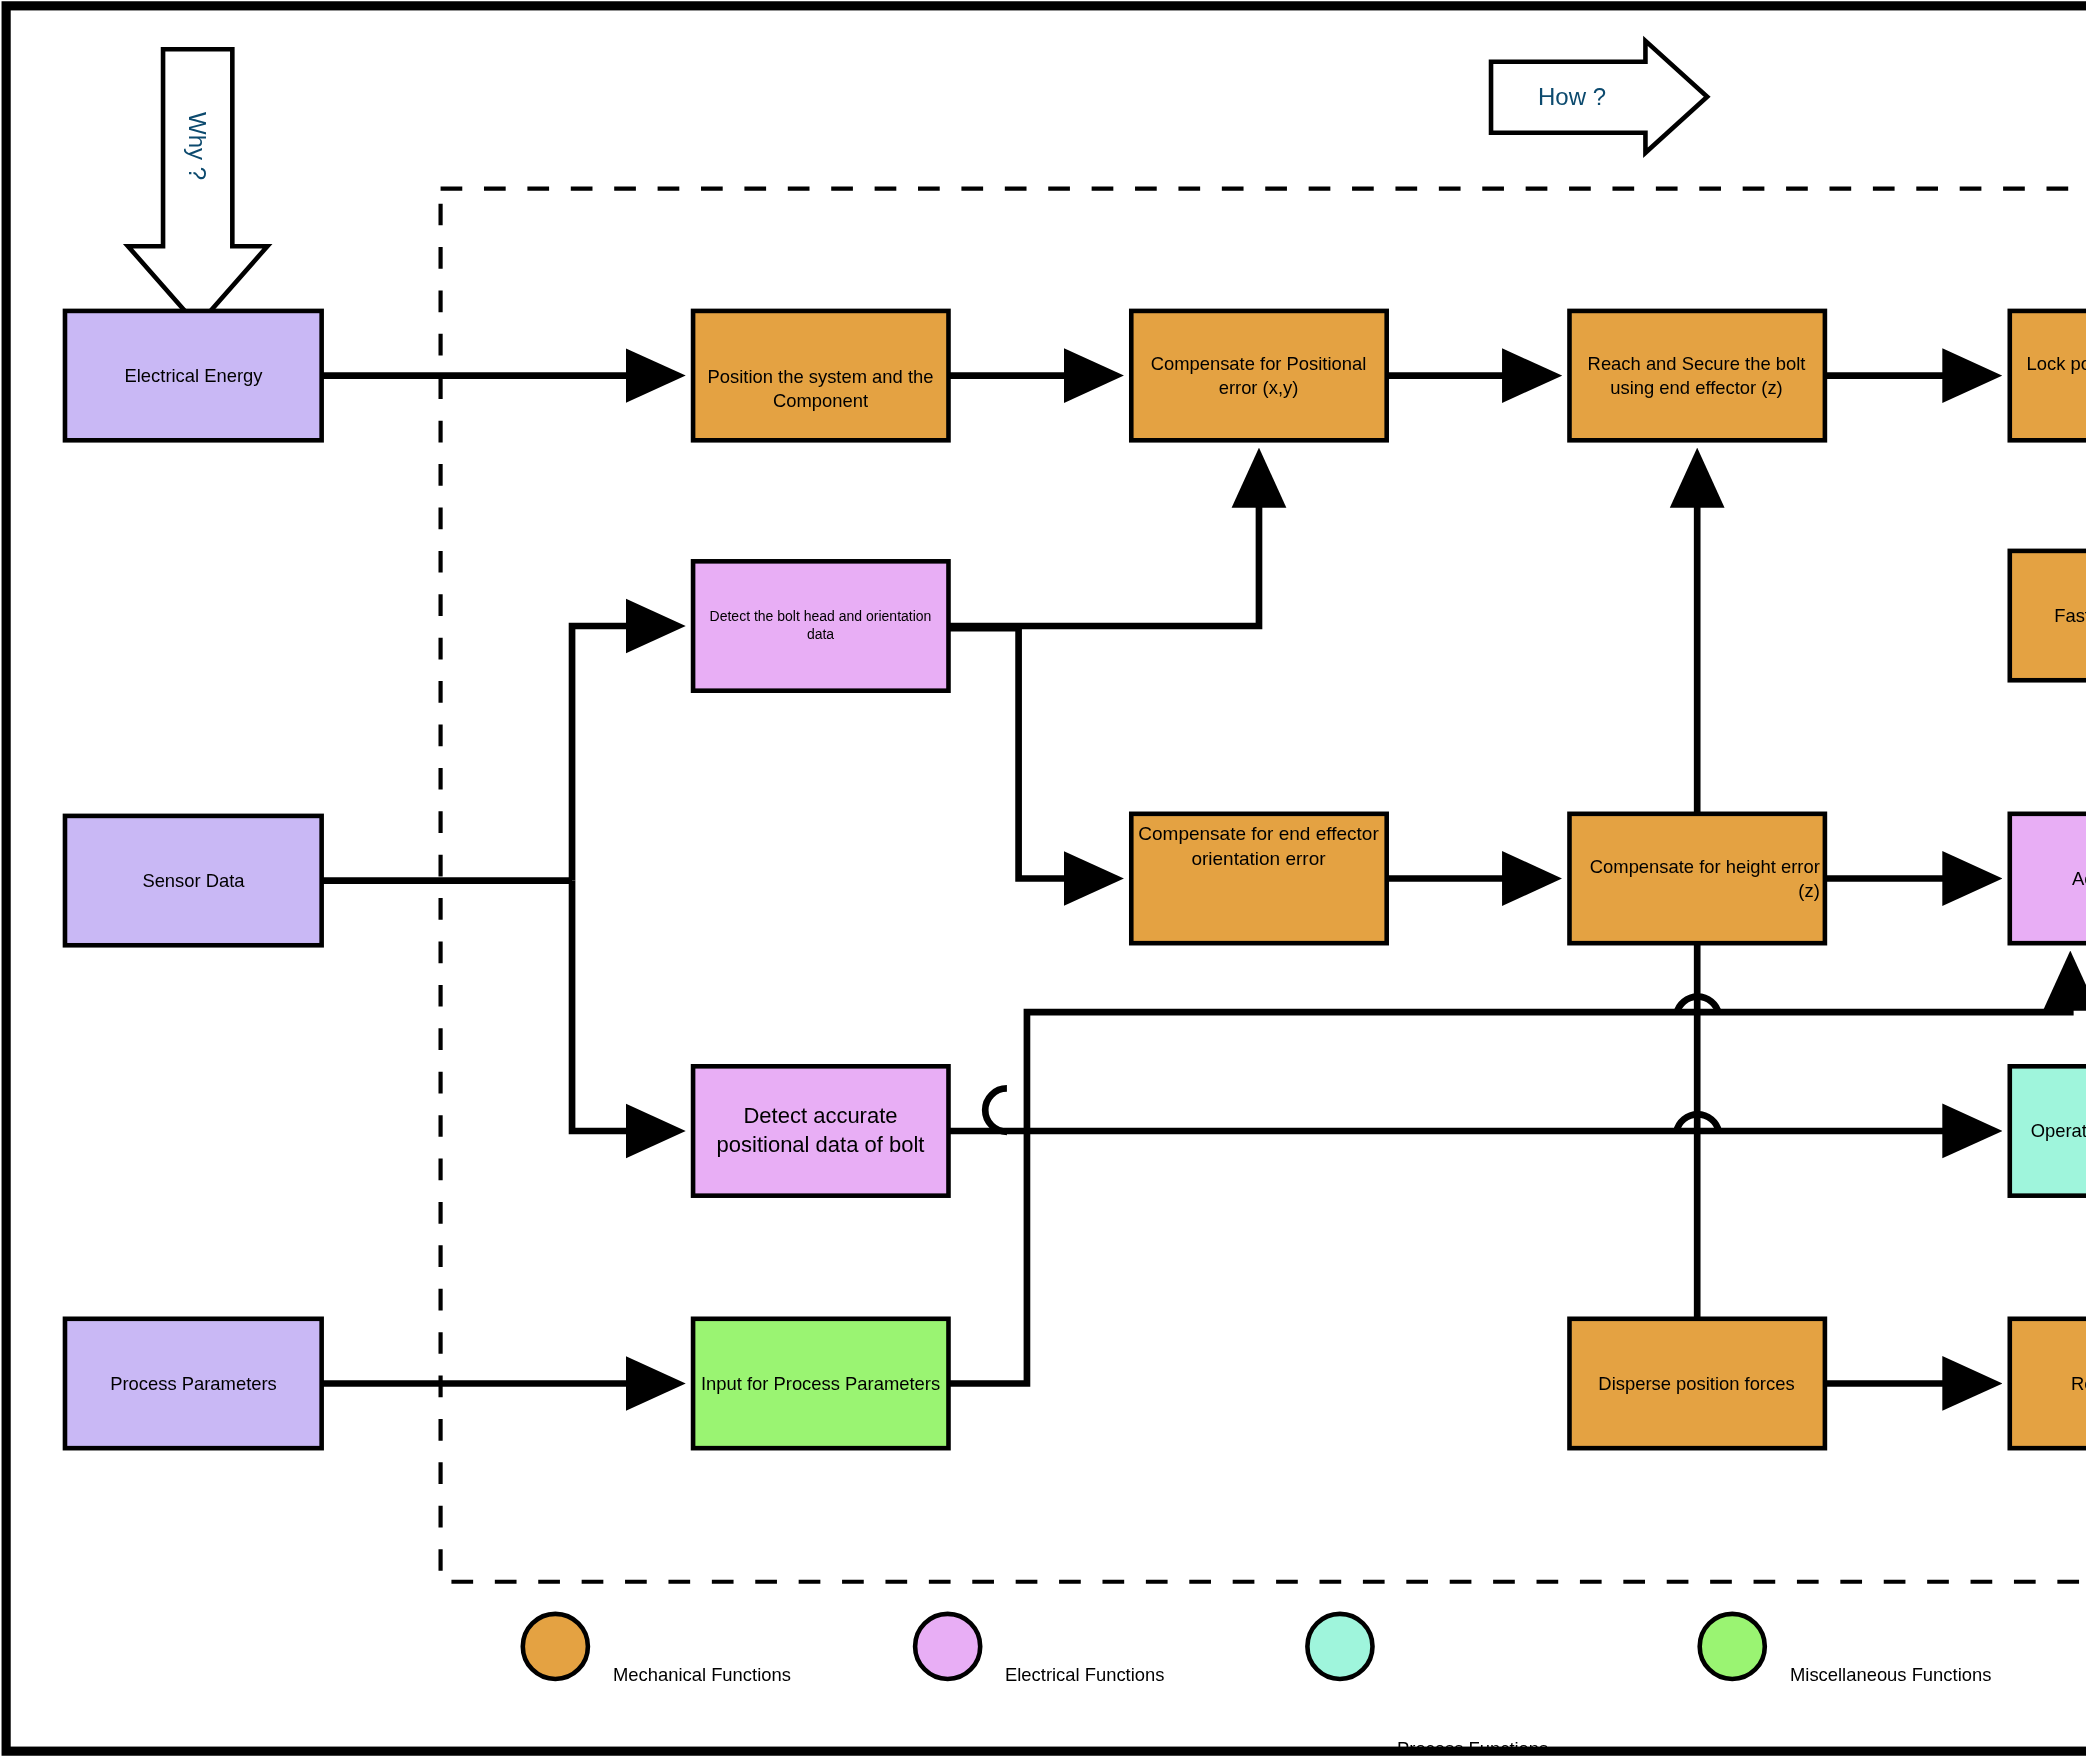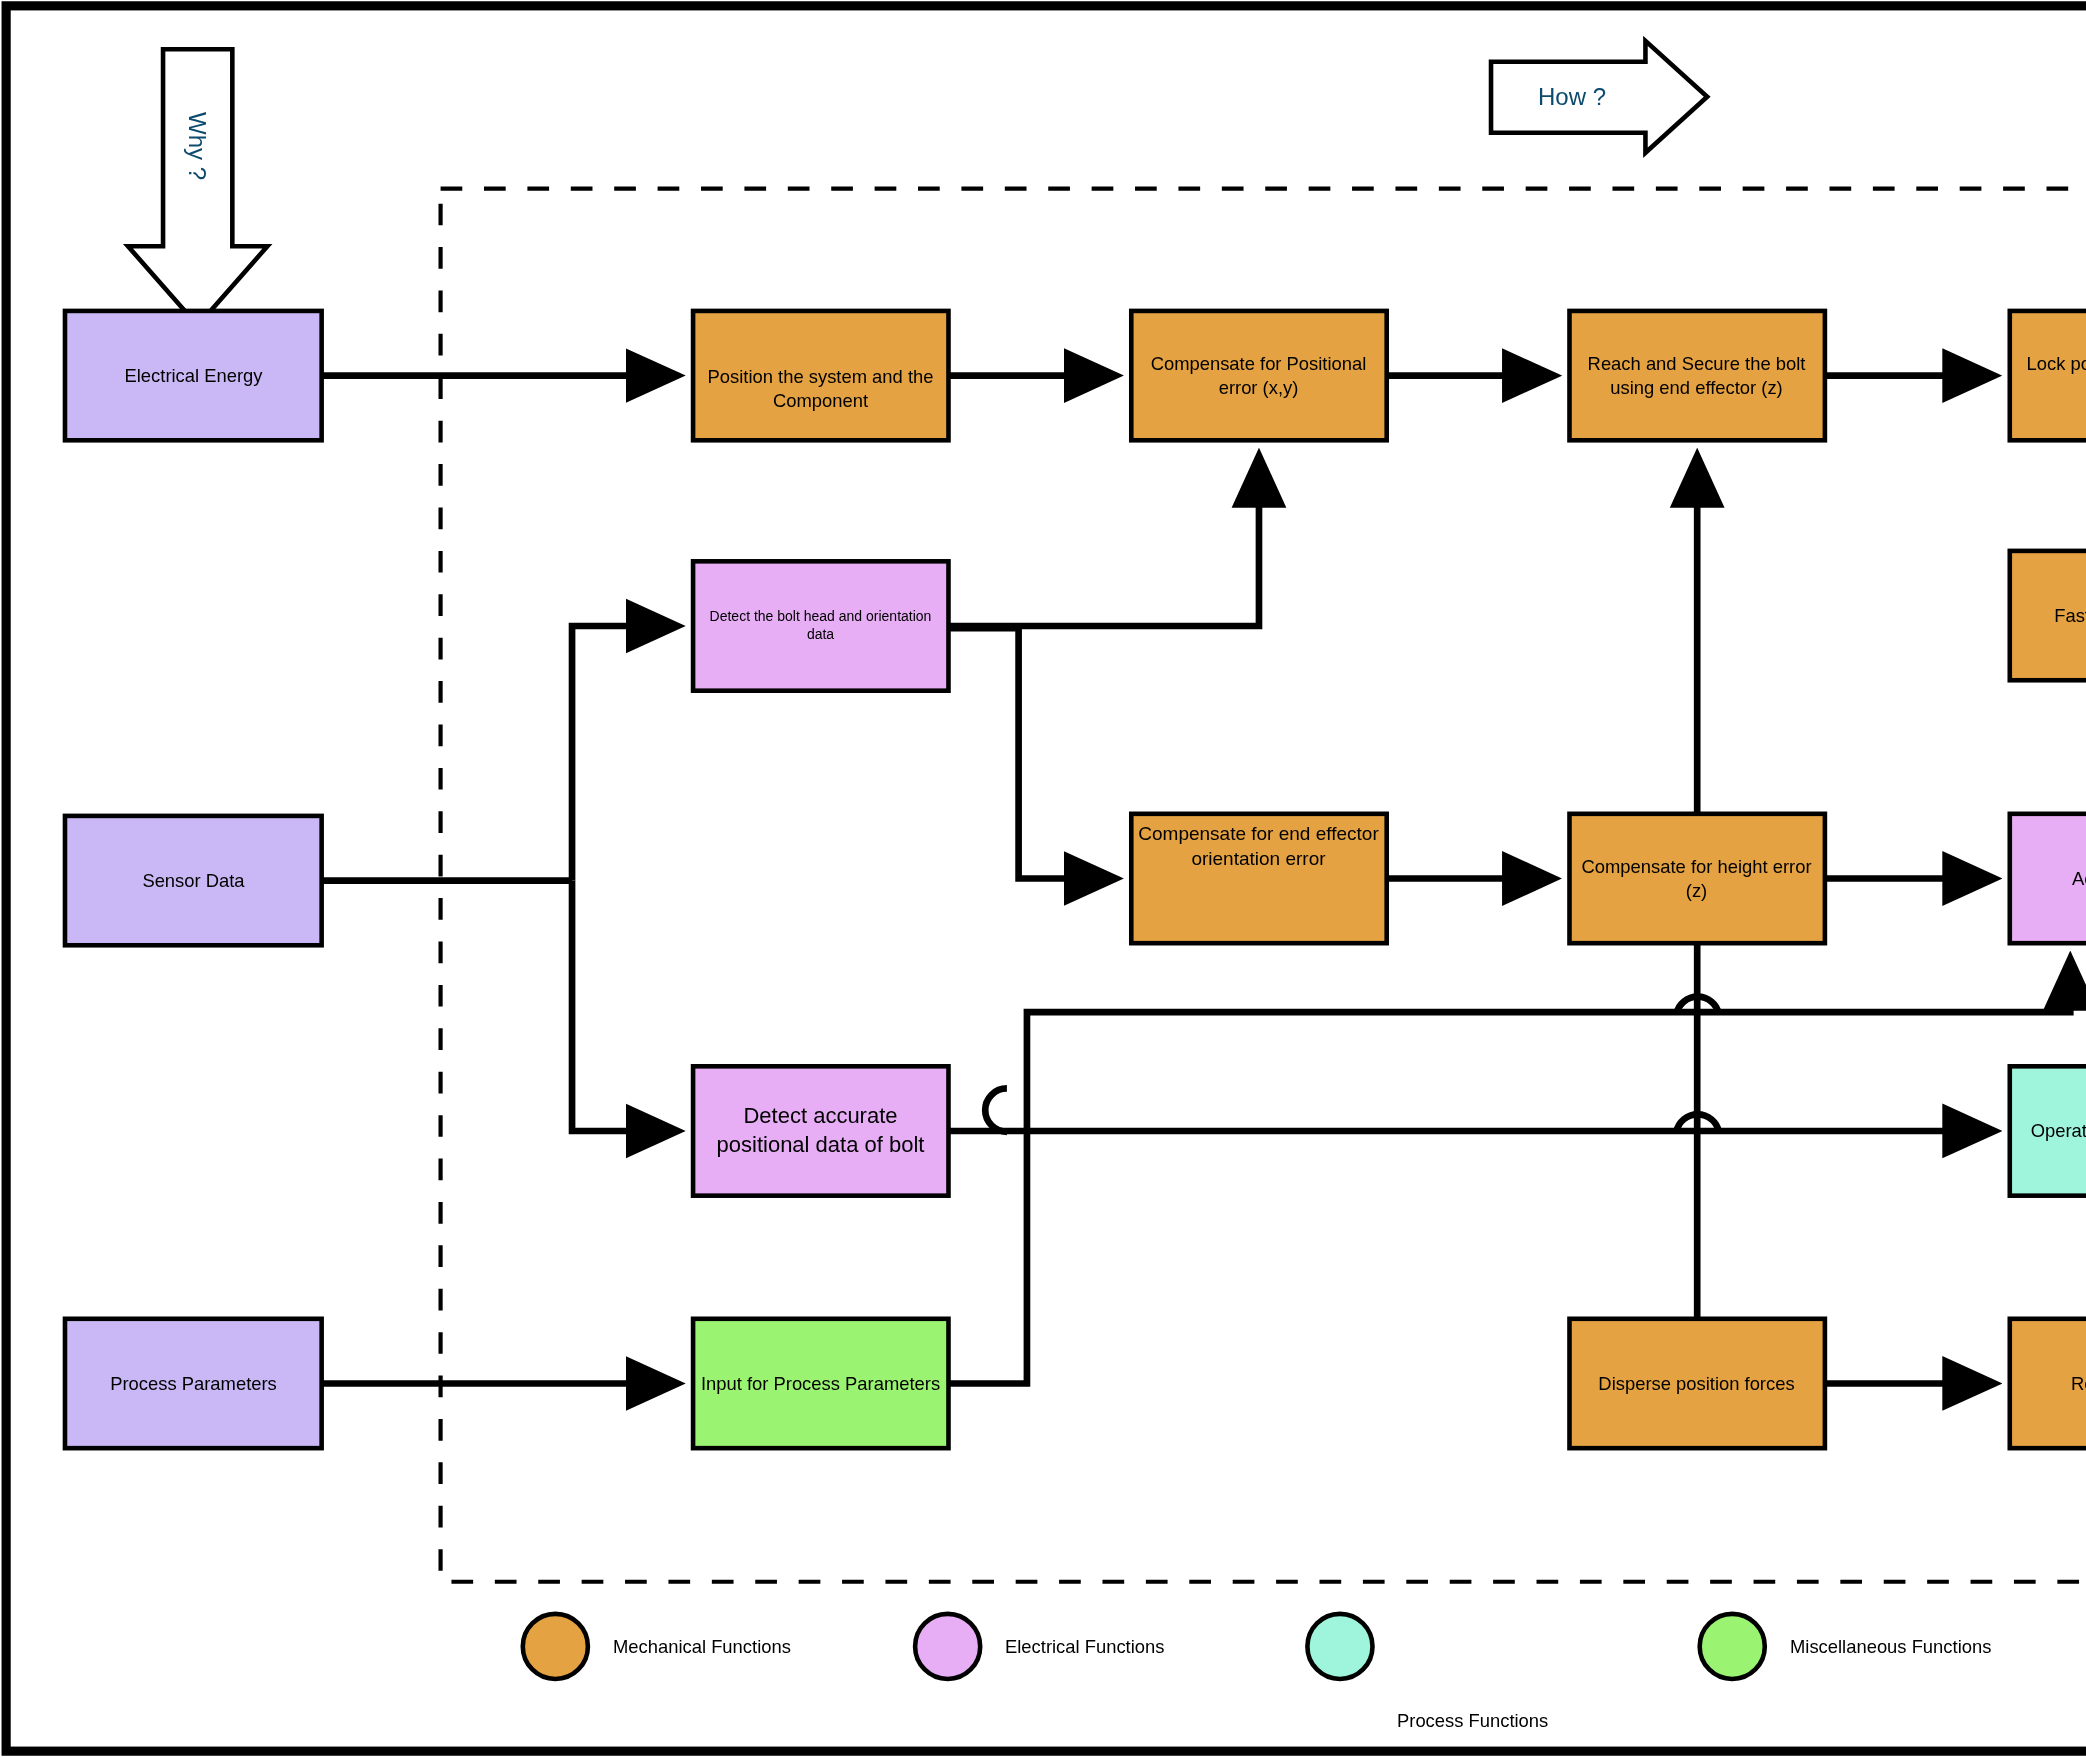--- a/index.html
+++ b/index.html
@@ -8,21 +8,21 @@
   #page{position:relative;width:3260px;height:1757px;background:#ffffff;overflow:hidden;}
   svg.layer{position:absolute;left:0;top:0;width:3260px;height:1757px;}
   .nodeLabel{
     position:absolute;display:flex;align-items:center;justify-content:center;
     text-align:center;box-sizing:border-box;
     font-family:"Liberation Sans",sans-serif;color:#000000;
     line-height:1.28;padding:1.7px 4.2px;pointer-events:none;
   }
   .legendLabel{
     position:absolute;display:flex;align-items:center;justify-content:flex-start;
-    font-family:"Liberation Sans",sans-serif;color:#000000;white-space:nowrap;
+    font-family:"Liberation Sans",sans-serif;color:#000000;white-space:nowrap;margin-top:28px;
   }
   .bandLabel{
     position:absolute;font-family:"Liberation Sans",sans-serif;color:#0c4a6e;
     display:flex;align-items:center;justify-content:center;white-space:nowrap;
   }
   .rot90{transform:rotate(90deg);transform-origin:center center;}
 </style>
 </head>
 <body>
 
@@ -141,21 +141,21 @@
       <div class="nodeLabel" style="left: 65px; top: 311px; width: 257px; height: 129px; font-size: 18.4px;">Electrical Energy</div>
       <div class="nodeLabel" style="left: 65px; top: 816px; width: 257px; height: 129px; font-size: 18.4px;">Sensor Data</div>
       <div class="nodeLabel" style="left: 65px; top: 1319px; width: 257px; height: 129px; font-size: 18.4px;">Process Parameters</div>
       <div class="nodeLabel" style="left: 693px; top: 324px; width: 255px; height: 129px; font-size: 18.4px;">Position the system and the Component</div>
       <div class="nodeLabel" style="left: 1131px; top: 311px; width: 255px; height: 129px; font-size: 18.4px;">Compensate for Positional error (x,y)</div>
       <div class="nodeLabel" style="left: 1569px; top: 311px; width: 255px; height: 129px; font-size: 18.4px;">Reach and Secure the bolt using end effector (z)</div>
       <div class="nodeLabel" style="left: 2010px; top: 311px; width: 255px; height: 129px; font-size: 18.4px;">Lock position  of the system (x,y,z)</div>
       <div class="nodeLabel" style="left: 693px; top: 561px; width: 255px; height: 129px; font-size: 14px;">Detect the bolt head and orientation data</div>
       <div class="nodeLabel" style="left: 2010px; top: 551px; width: 255px; height: 129px; font-size: 18.4px;">Fastening of the bolt</div>
       <div class="nodeLabel" style="left: 1131px; top: 782px; width: 255px; height: 129px; font-size: 19px;">Compensate for end effector orientation error</div>
-      <div class="nodeLabel" style="left: 1569px; top: 814px; width: 255px; height: 129px; font-size: 18.4px;">Compensate for height error (z)</div>
+      <div class="nodeLabel" style="left: 1569px; top: 814px; width: 255px; height: 129px; font-size: 18.4px; text-align: right;">Compensate for height error (z)</div>
       <div class="nodeLabel" style="left: 2010px; top: 814px; width: 255px; height: 129px; font-size: 18.4px;">Activate the tool</div>
       <div class="nodeLabel" style="left: 693px; top: 1066px; width: 255px; height: 129px; font-size: 22px;">Detect accurate positional data of bolt</div>
       <div class="nodeLabel" style="left: 2010px; top: 1066px; width: 255px; height: 129px; font-size: 18.4px;">Operation Status Indicator</div>
       <div class="nodeLabel" style="left: 693px; top: 1319px; width: 255px; height: 129px; font-size: 18.4px;">Input for Process Parameters</div>
       <div class="nodeLabel" style="left: 1569px; top: 1319px; width: 255px; height: 129px; font-size: 18.4px;">Disperse position forces</div>
       <div class="nodeLabel" style="left: 2010px; top: 1319px; width: 255px; height: 129px; font-size: 18.4px;">Residual Forces</div>
     </div>
 
   <div class="bandLabel" style="left:135px;top:83px;width:125px;height:125px;font-size:24px;">
     <span class="rot90">Why ?</span>

